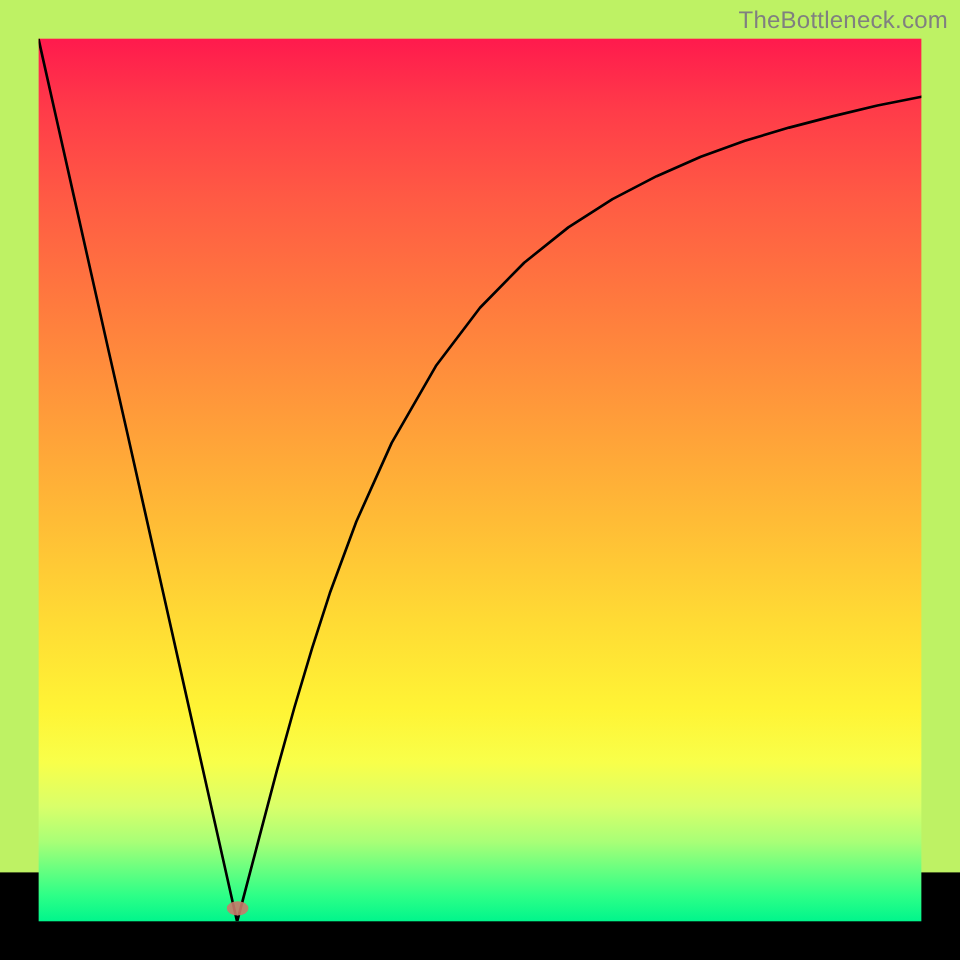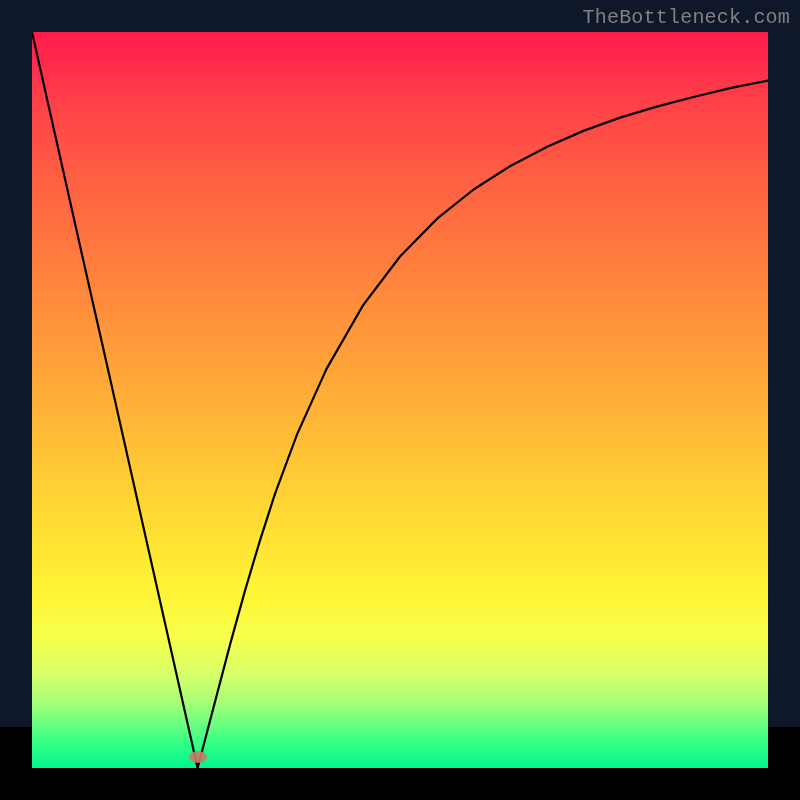--- a/index.html
+++ b/index.html
@@ -8,22 +8,21 @@
     width: 800px;
     height: 800px;
     overflow: hidden;
     background: #000;
     font-family: Arial, Helvetica, sans-serif;
   }
   .frame {
     position: relative;
     width: 800px;
     height: 727px;
-    background: #0f172a;
-    font-family: Liberation Mono, monospace;
+    background: #bef264;
   }
   .plot-area {
     position: absolute;
     left: 32px;
     top: 32px;
     width: 736px;
     height: 736px;
     overflow: hidden;
   }
   .gradient {

